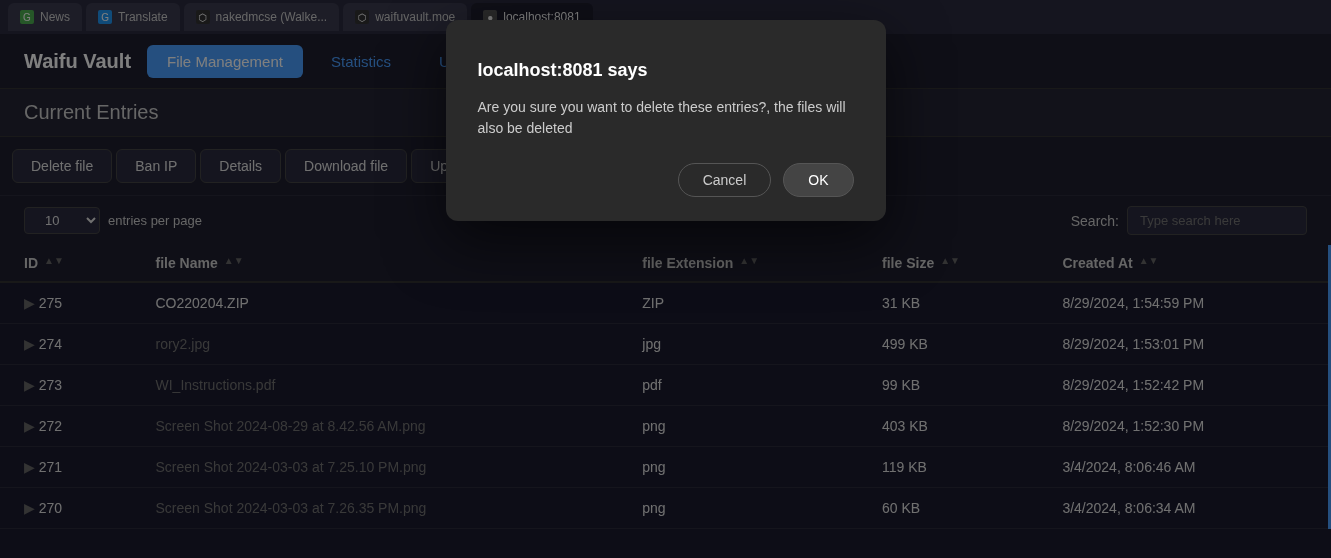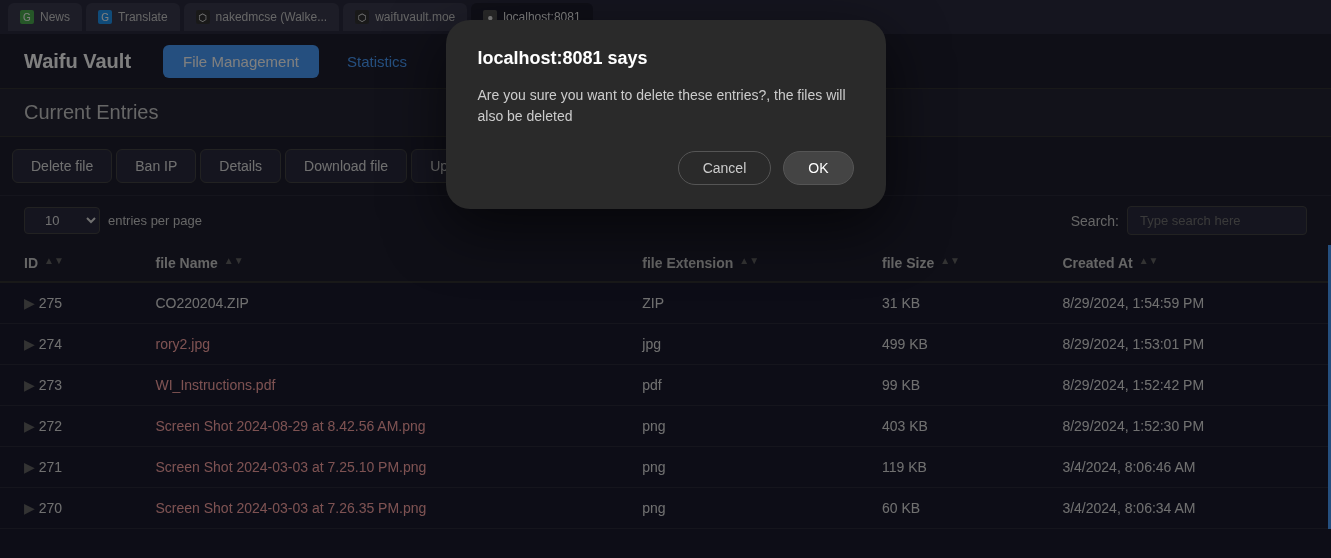--- a/index.html
+++ b/index.html
@@ -53,21 +53,21 @@
     .tab-icon.dark { background: #555; color: white; }
 
     
     .app-header {
       display: flex;
       align-items: center;
       background: #1e1e2e;
       height: 55px;
       padding: 0 24px;
       border-bottom: 1px solid #333;
-      gap: 32px;
+      gap: 16px;
     }
     .app-logo {
       font-size: 20px;
       font-weight: 700;
       color: #fff;
     }
     .nav-tabs {
       display: flex;
       gap: 8px;
       align-items: center;
@@ -177,21 +177,21 @@
       width: 12px;
       color: #666;
       font-size: 10px;
     }
     .data-table td {
       padding: 12px 24px;
       border-bottom: 1px solid #2a2a3a;
       color: #e0e0e0;
     }
     .file-link {
-      color: #fca5a5;
+      color: #737373;
       text-decoration: none;
       cursor: pointer;
     }
 
     
     .table-wrapper {
       border-right: 3px solid #4a9eff;
     }
 
     
@@ -200,22 +200,22 @@
       top: 0; left: 0; right: 0; bottom: 0;
       background: rgba(0,0,0,0.5);
       display: flex;
       align-items: flex-start;
       justify-content: center;
       padding-top: 20px;
       z-index: 100;
     }
     .modal-box {
       background: #2a2a2a;
-      border-radius: 24px;
-      padding: 28px 32px 24px;
+      border-radius: 12px;
+      padding: 40px 32px 24px;
       max-width: 440px;
       width: 100%;
       box-shadow: 0 20px 60px rgba(0,0,0,0.6);
       color: #e0e0e0;
     }
     .modal-title {
       font-size: 18px;
       font-weight: 600;
       color: #fff;
       margin-bottom: 16px;

